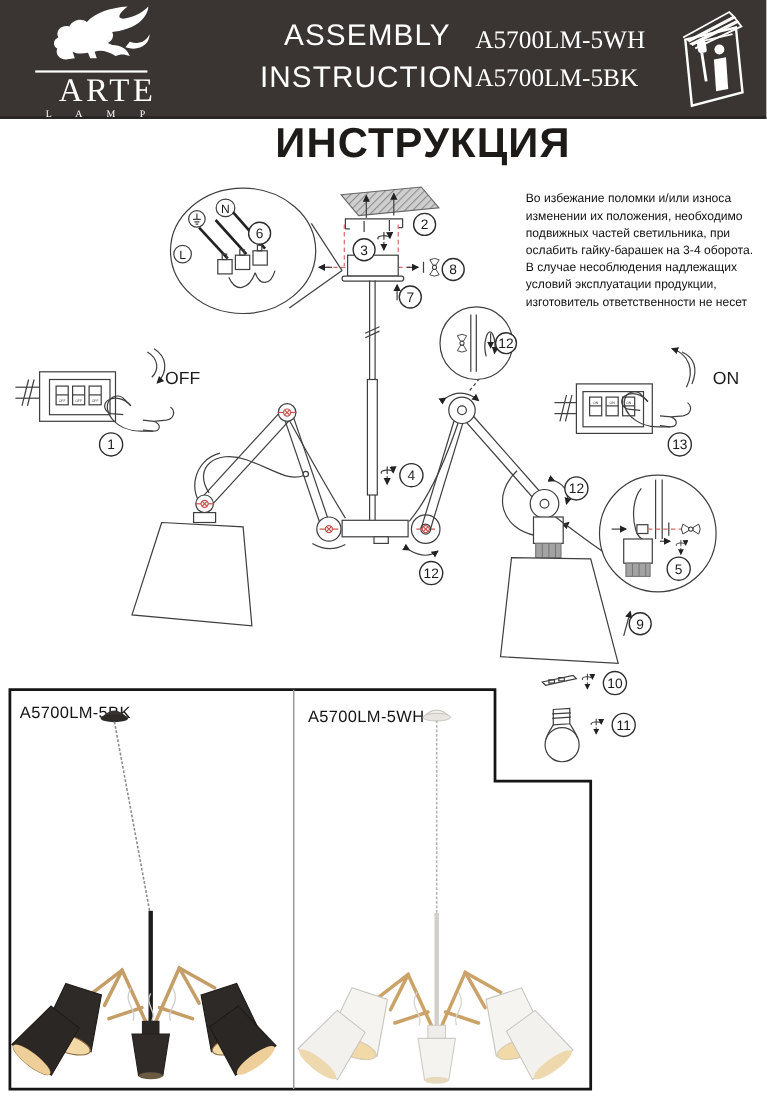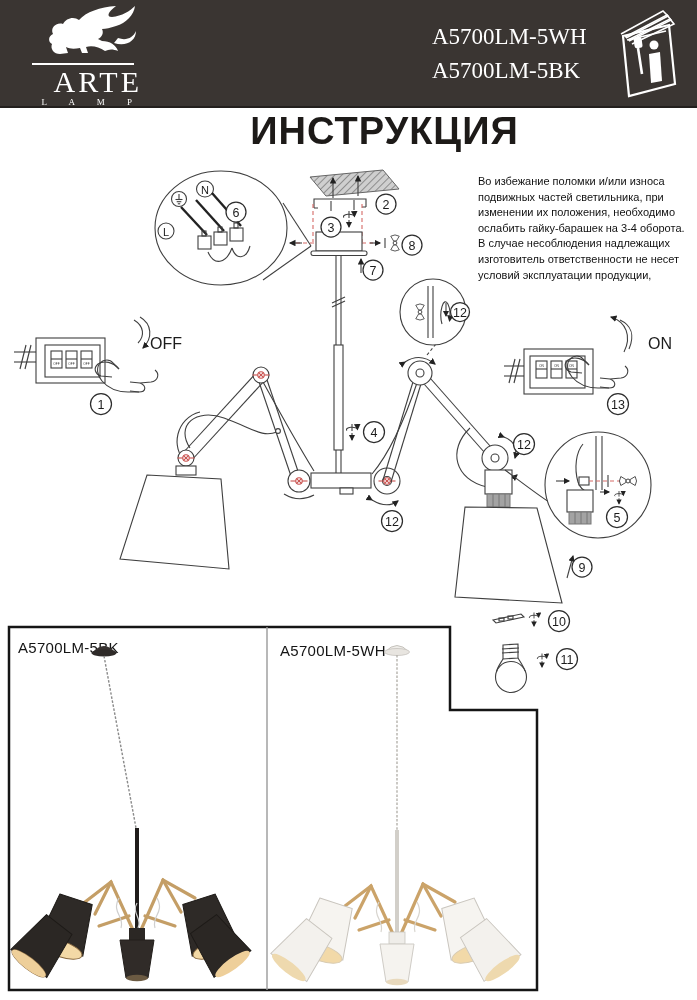--- a/index.html
+++ b/index.html
@@ -46,20 +46,22 @@
     <div class="logo">
       <svg width="112" height="54" viewBox="0 0 112 54">
         <path fill="#fff" d="M30,50 C24,50 20,45 22,40 C18,38 18,32 23,30 C20,24 26,18 33,20 C36,14 44,12 49,16 C56,8 70,3 86,2 C78,8 76,13 82,13 C92,12 100,7 105,2 C104,11 96,19 86,22 C80,24 76,25 72,25 C74,29 72,33 68,35 L72,37 C80,37 86,41 88,47 C83,45 79,45 75,47 C69,43 62,41 56,43 L58,49 L52,49 L50,44 C44,45 40,45 36,43 L38,49 Z"></path>
         <path fill="#fff" d="M84,39 C96,43 106,37 106,27 C103,34 96,37 88,34 Z"></path>
       </svg>
       <div class="bar"></div>
       <div class="arte">ARTE</div>
       <div class="lampsub">L A M P</div>
     </div>
     <div class="hdr-title">
+      <div>ASSEMBLY</div>
+      <div>INSTRUCTION</div>
     </div>
     <div class="hdr-models">
       <div>A5700LM-5WH</div>
       <div>A5700LM-5BK</div>
     </div>
     <div class="bookicon">
       <svg width="78" height="94" viewBox="0 0 78 94">
         <g stroke="#fff" stroke-width="1.6" fill="none">
           <path d="M14,28 L56,5 L61,10 L19,32"></path>
           <path d="M18,31 L60,9 L64,14 L22,35"></path>
@@ -74,26 +76,26 @@
           </g>
         <rect x="27" y="31" width="8" height="11" rx="2.5" fill="#fff" transform="rotate(-8 31 36)"></rect>
       </svg>
     </div>
   </div>
 
   <div class="pagetitle">ИНСТРУКЦИЯ</div>
 
   <div class="warn">
     <div class="wline">Во избежание поломки и/или износа</div>
+    <div class="wline">изменении их положения, необходимо</div>
     <div class="wline">подвижных частей светильника, при</div>
-    <div class="wline">изменении их положения, необходимо</div>
     <div class="wline">ослабить гайку-барашек на 3-4 оборота.</div>
     <div class="wline">В случае несоблюдения надлежащих</div>
+    <div class="wline">условий эксплуатации продукции,</div>
     <div class="wline">изготовитель ответственности не несет</div>
-    <div class="wline">условий эксплуатации продукции,</div>
   </div>
 
   <svg class="diagram" width="697" height="840" viewBox="0 160 697 840" xmlns="http://www.w3.org/2000/svg" xmlns:xlink="http://www.w3.org/1999/xlink">
     <defs>
       <marker id="ah" markerWidth="8" markerHeight="8" refX="5" refY="3" orient="auto">
         <path d="M0,0 L6,3 L0,6 Z" fill="#222"></path>
       </marker>
       <pattern id="hatch" width="5" height="5" patternUnits="userSpaceOnUse" patternTransform="rotate(45)">
         <rect width="5" height="5" fill="#cfcfcf"></rect>
         <line x1="0" y1="0" x2="0" y2="5" stroke="#8d8d8d" stroke-width="2"></line>

